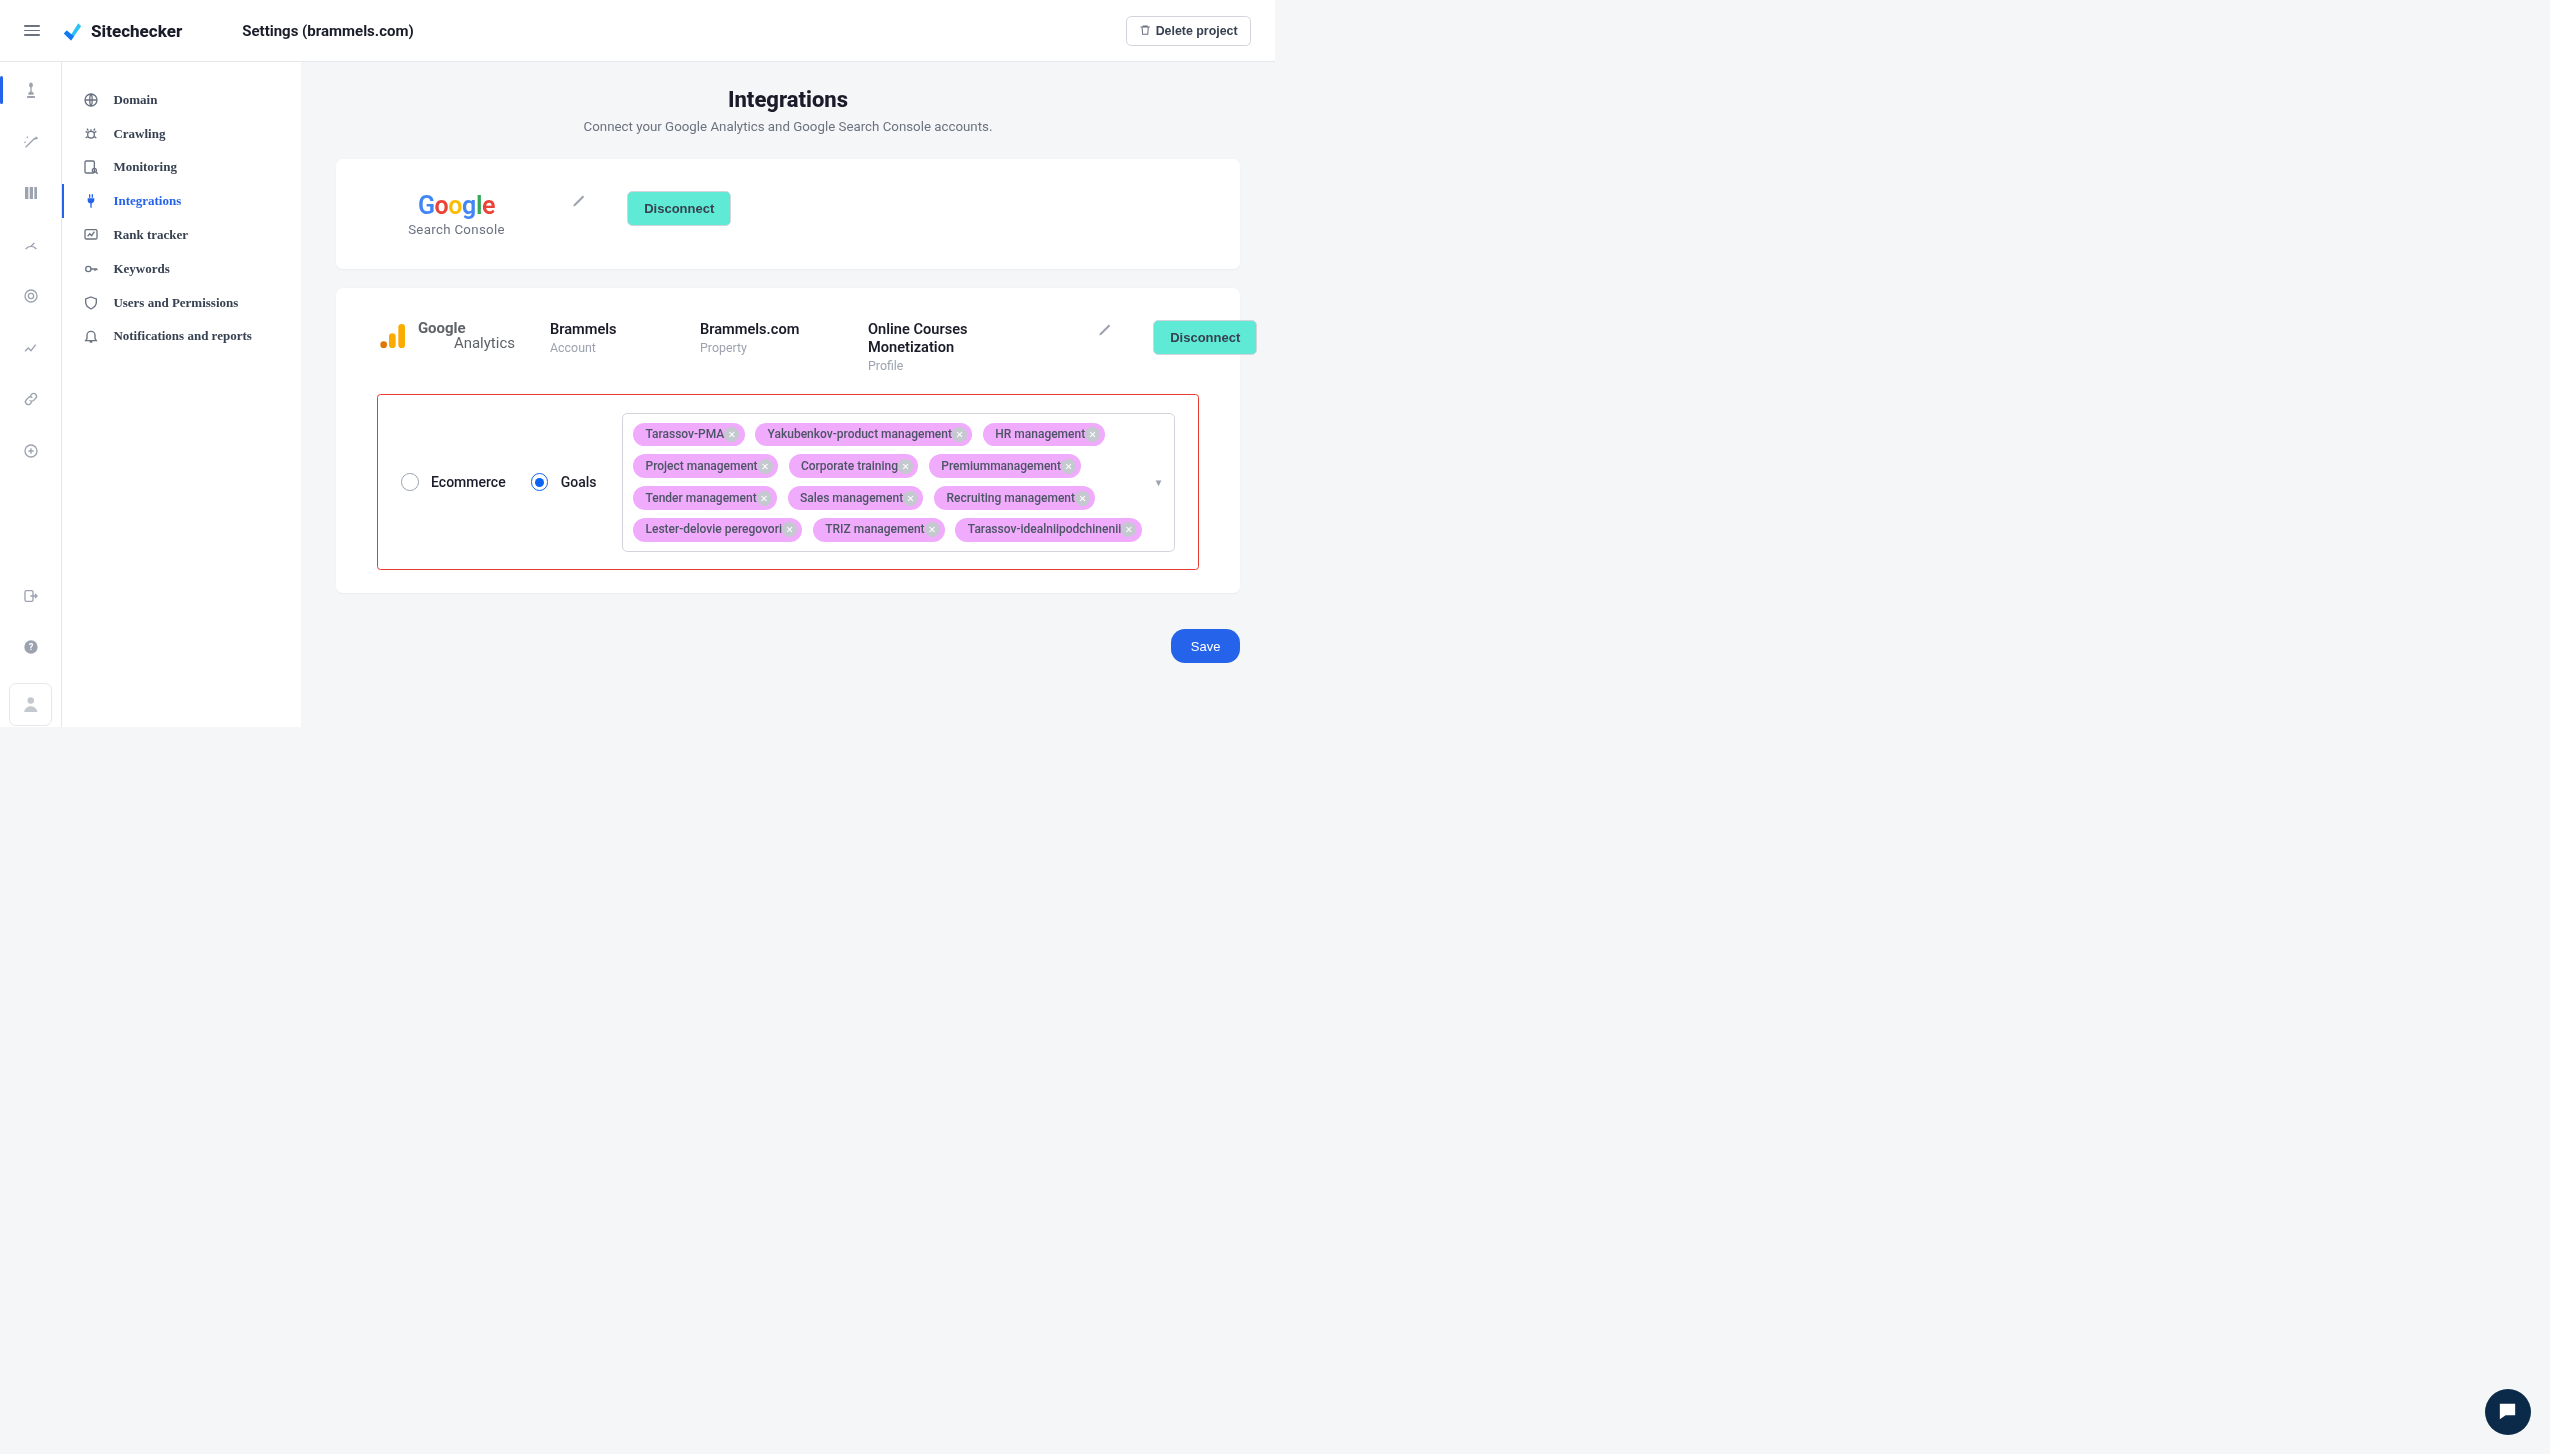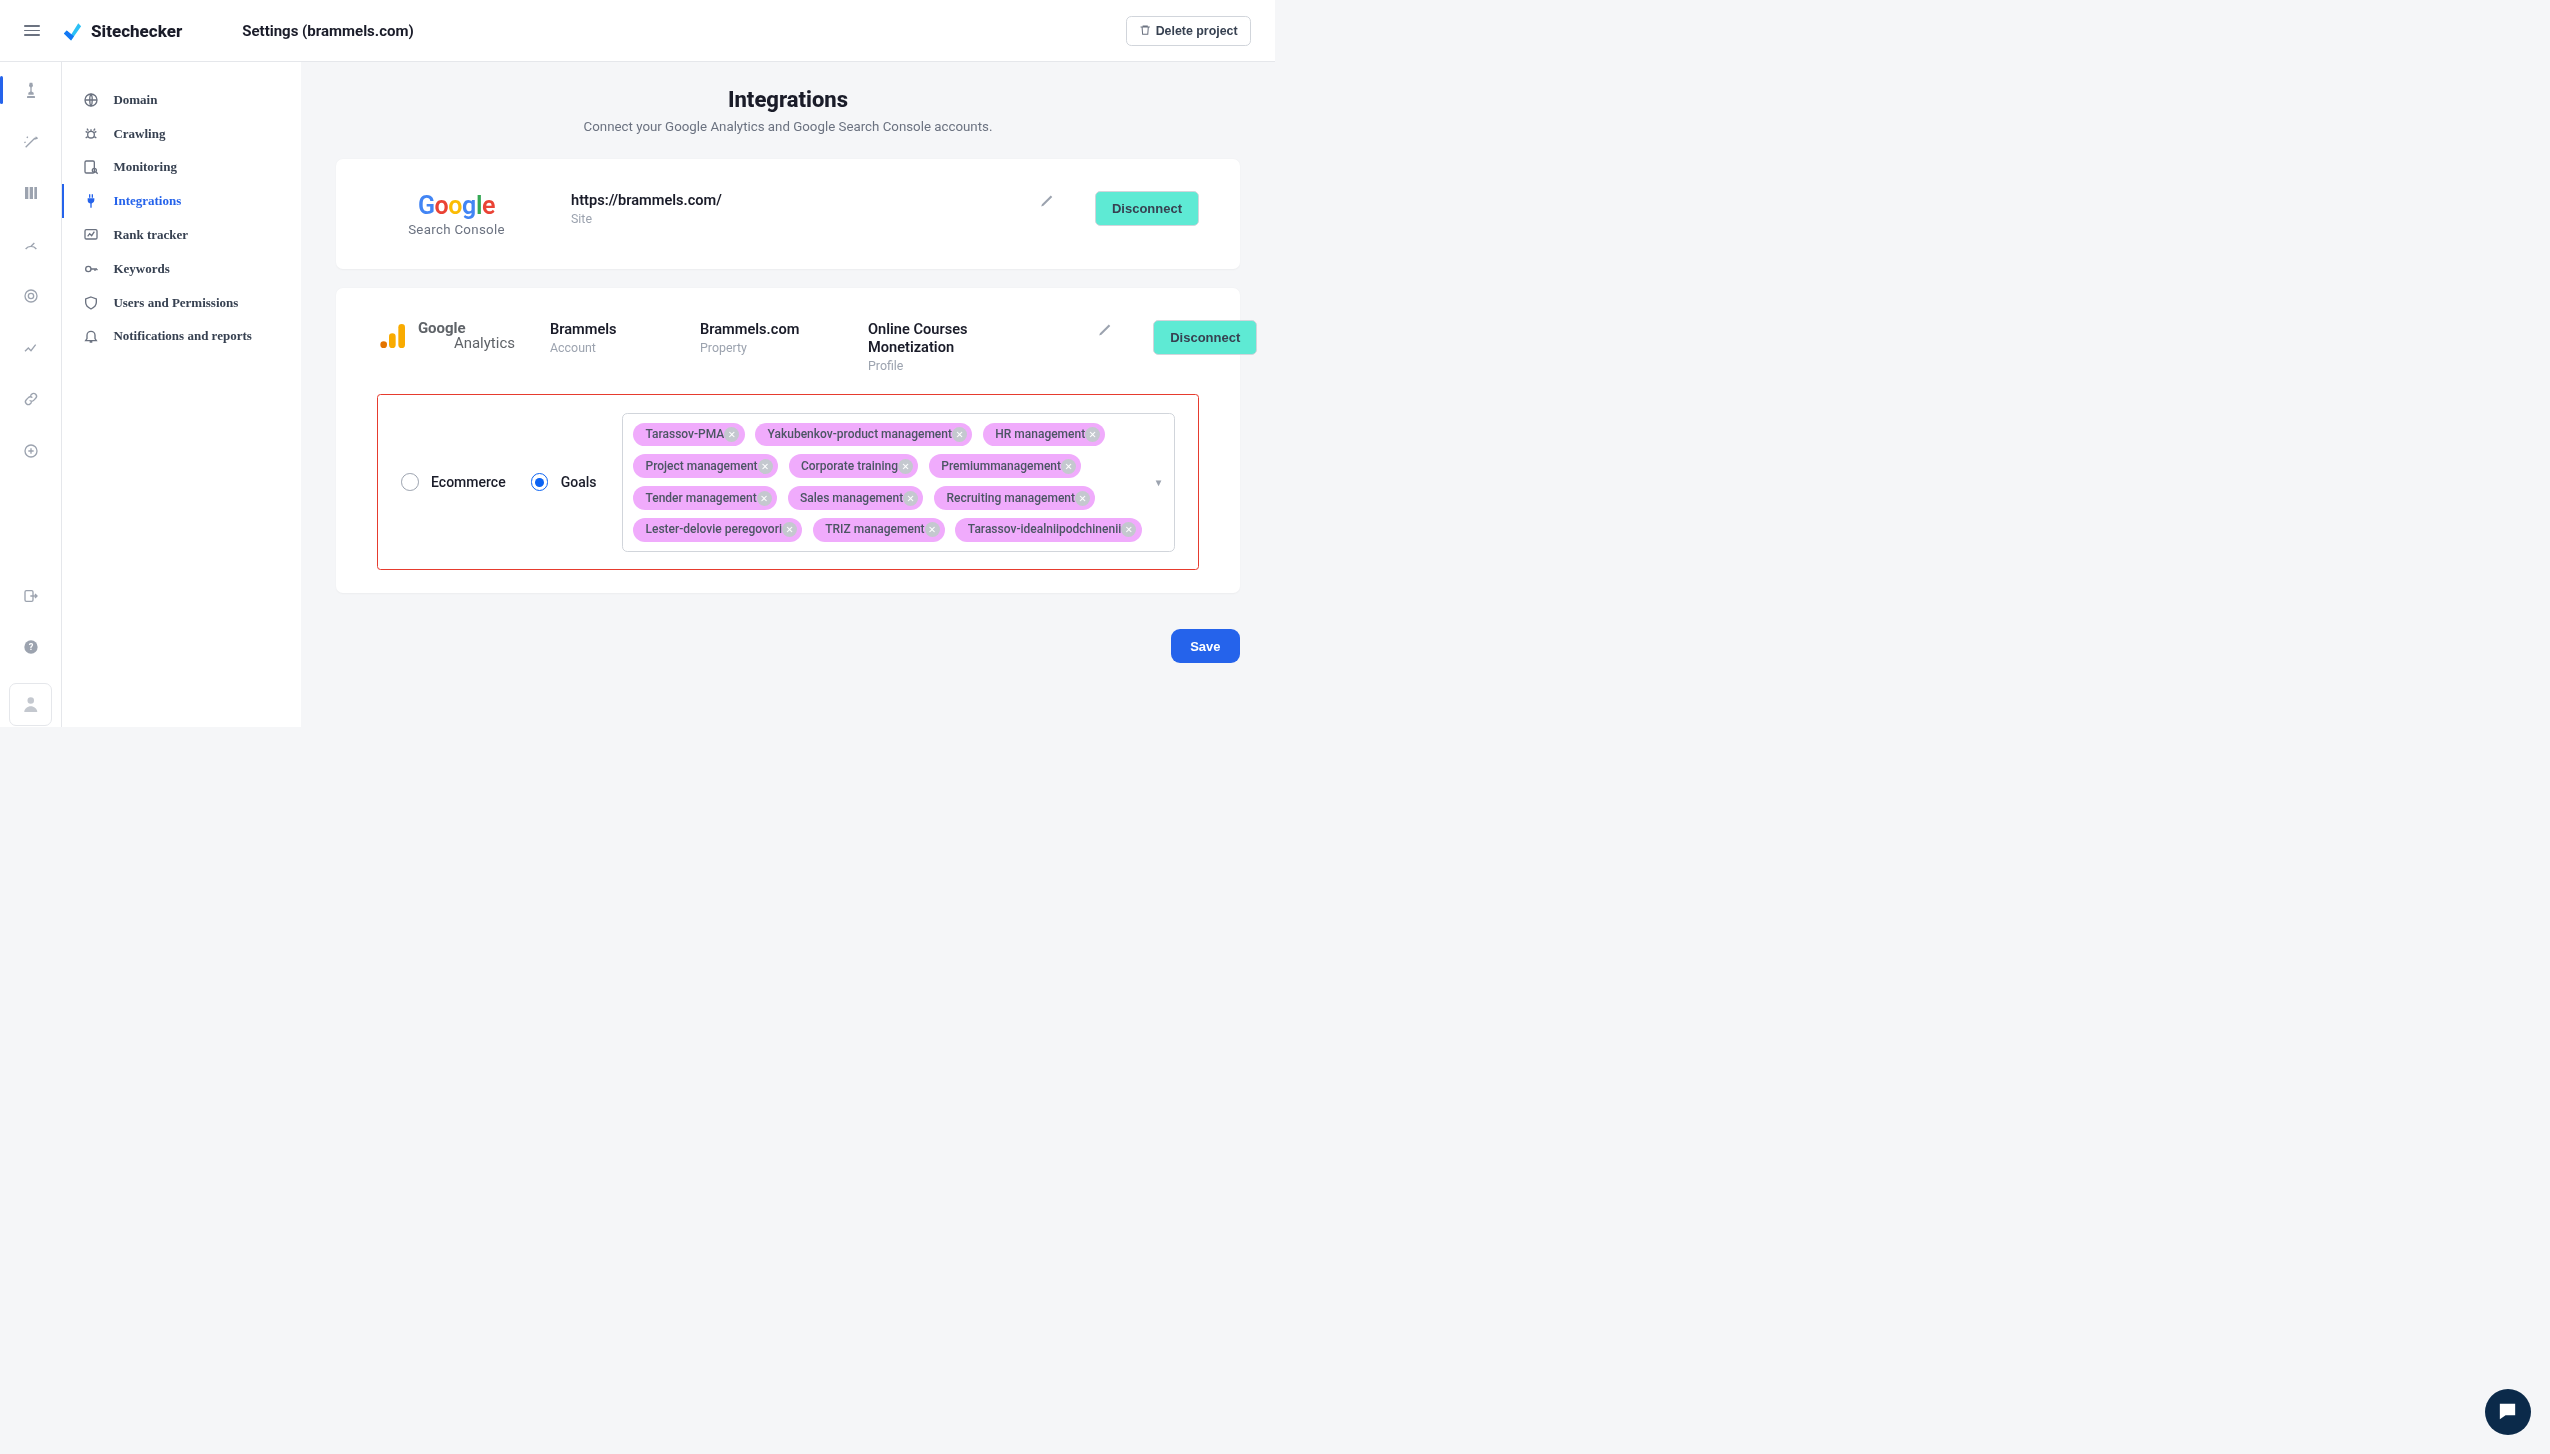--- a/index.html
+++ b/index.html
@@ -126,22 +126,22 @@
   background: #f0abfc; color:#4b5563; border-radius: 14px;
   padding: 4.4px 5.3px 4.4px 12.4px; font-size: 12px; font-weight: 500;
 }
 .tag .x {
   width: 15px; height: 15px; border-radius: 50%; background:#c4c8cf;
   color:#fff; font-size: 9.7px; display:inline-flex; align-items:center; justify-content:center; cursor: pointer;
 }
 
 .save-row { display: flex; justify-content: flex-end; margin-top: 16px; }
 .save-btn {
-  background:#2563eb; color:#fff; border:none; border-radius: 9px;
-  padding: 9.7px 19.5px; font-size: 13px; font-weight: 700; cursor: pointer;
+  background:#2563eb; color:#fff; border:none; border-radius: 14px;
+  padding: 9.7px 19.5px; font-size: 13px; font-weight: 400; cursor: pointer;
 }
 
 .chat-bubble {
   position: fixed; right: 19.5px; bottom: 19.5px; width: 46px; height: 46px;
   background:#0b2a4a; border-radius: 50%; display:flex; align-items:center; justify-content:center;
   cursor: pointer; color:#fff;
 }
 
 svg { display: block; }
 </style>
@@ -322,24 +322,20 @@
 
     <div class="card">
       <div class="card-row">
         <div class="brand-block">
           <div class="gsc-logo">
             <div class="g-word">
               <span class="g-blue">G</span><span class="g-red">o</span><span class="g-yellow">o</span><span class="g-blue">g</span><span class="g-green">l</span><span class="g-red">e</span>
             </div>
             <div class="gsc-sub">Search Console</div>
           </div>
-        </div>
-        <div class="info-block" style="flex:1">
-          <div class="info-title">https://brammels.com/</div>
-          <div class="info-sub">Site</div>
         </div>
         <span class="edit-icon">
           <svg width="17.7" height="17.7" viewBox="0 0 24 24" fill="#9ca3af">
               <path d="M3 21l3-1 12-12-2-2L4 18l-1 3zM17 4l3 3"></path>
             </svg>
         </span>
         <button class="disconnect-btn">Disconnect</button>
       </div>
     </div>
 

